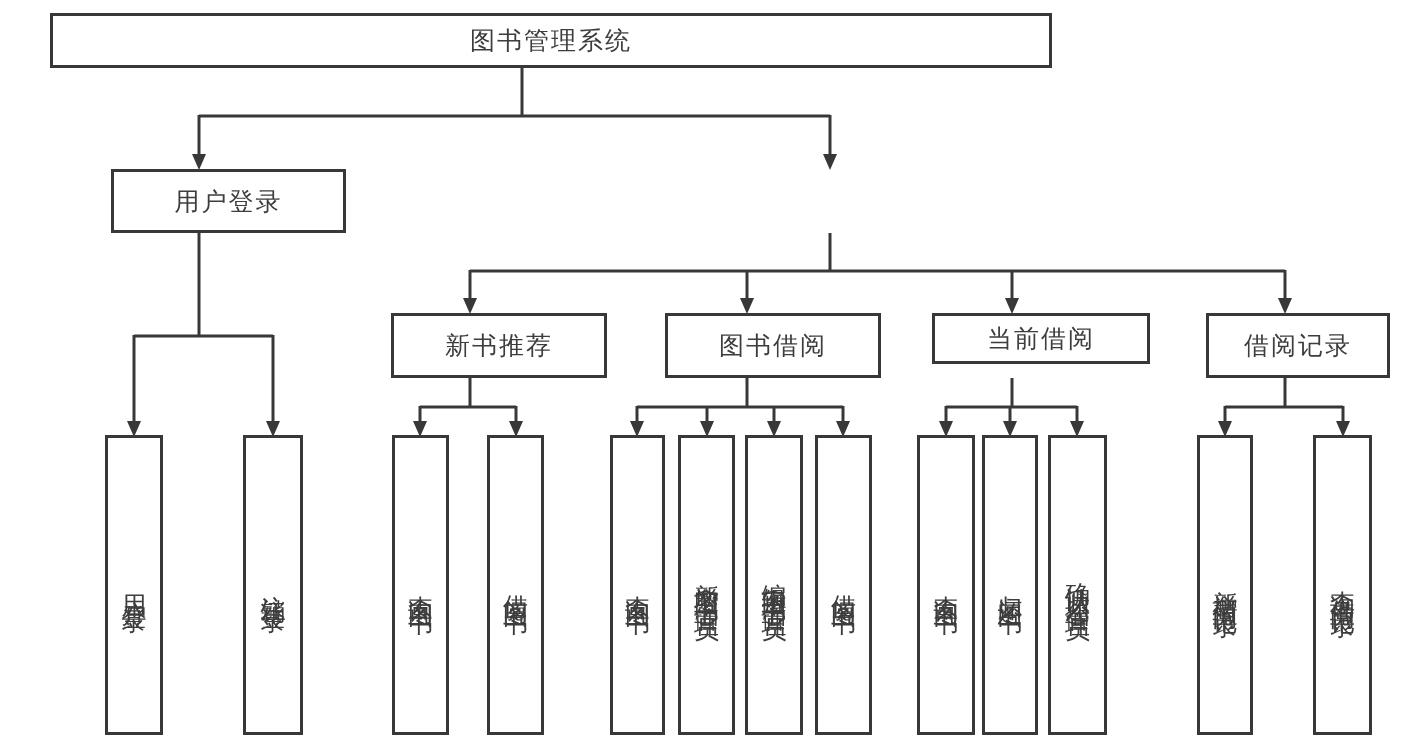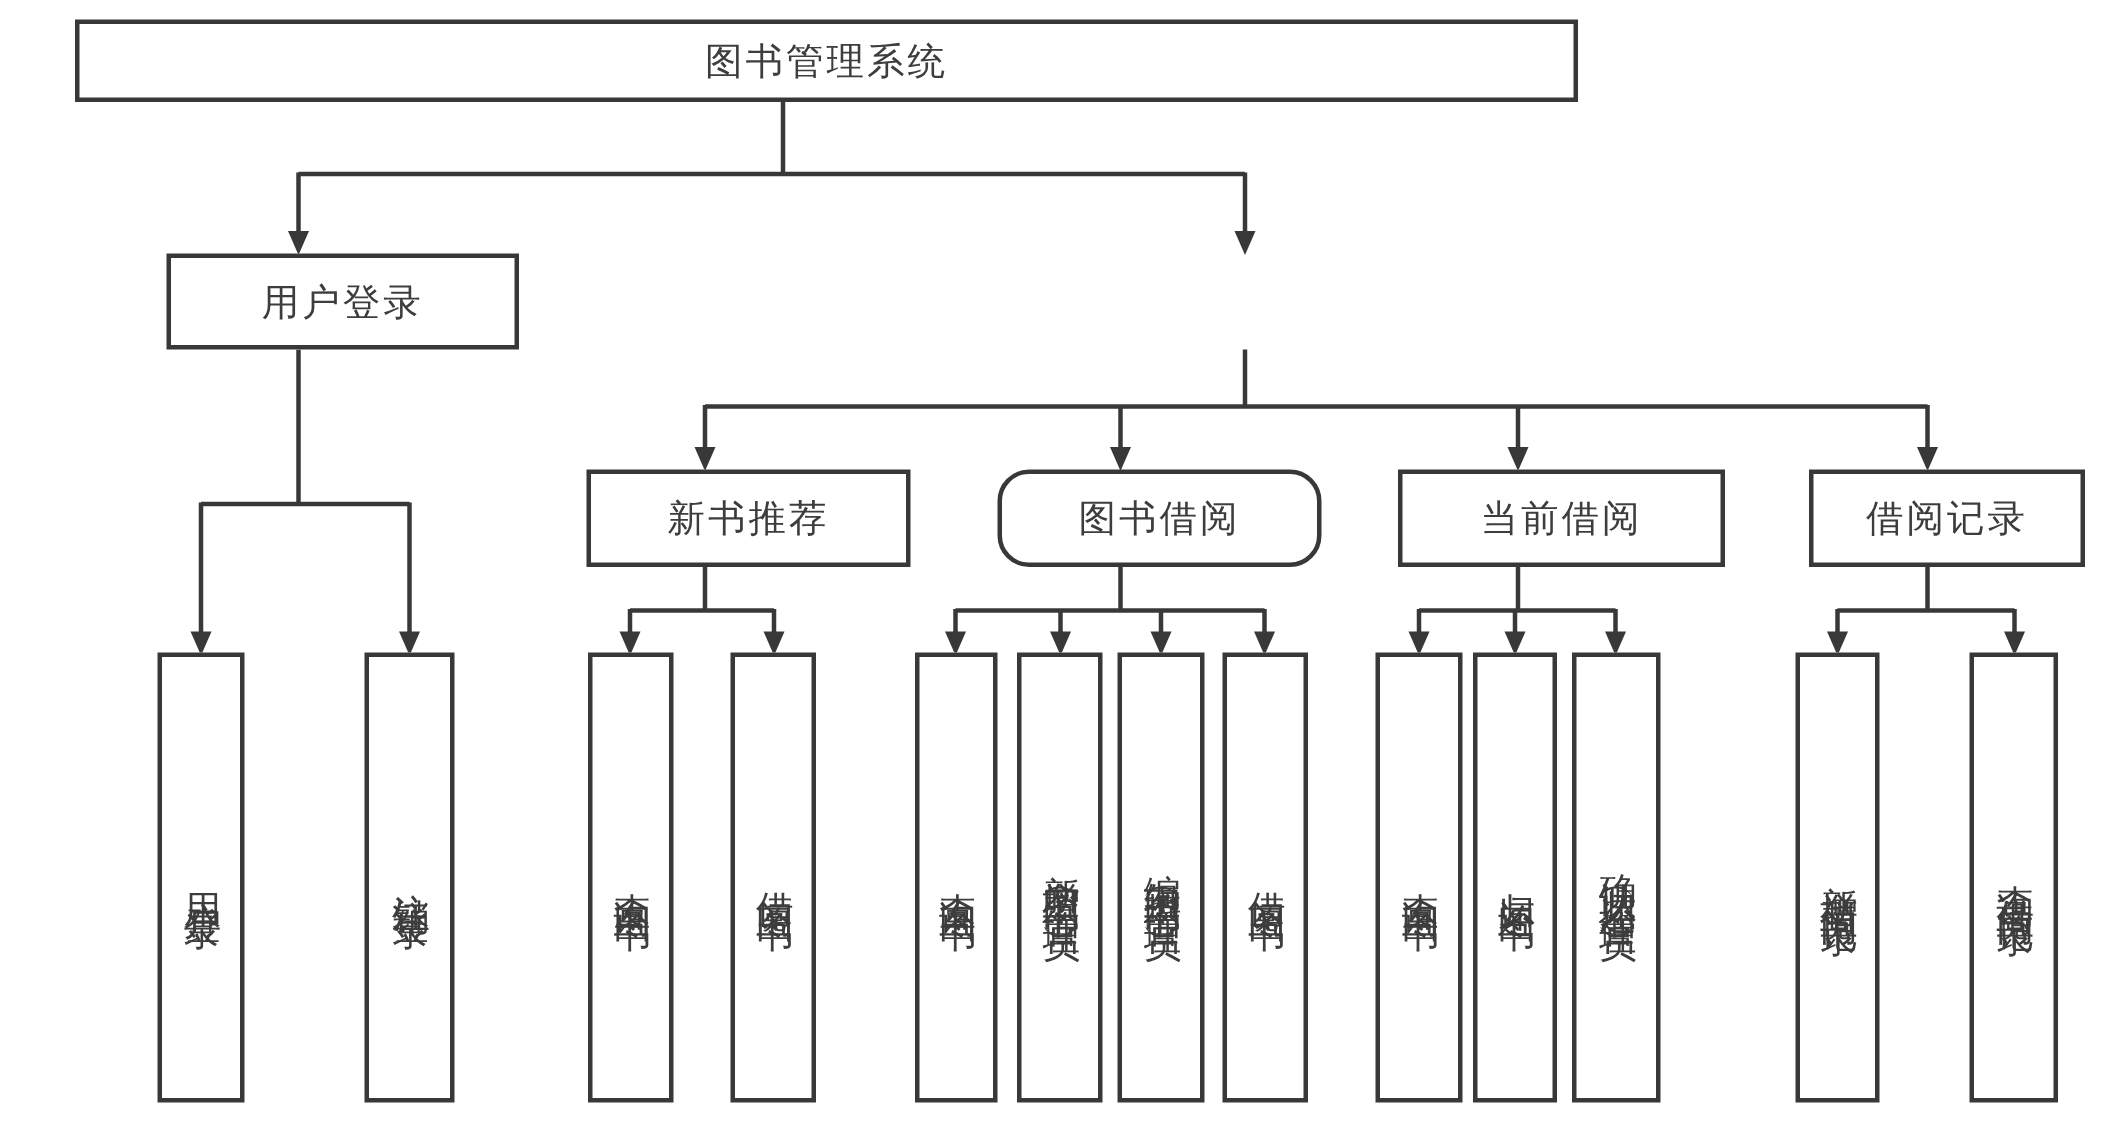--- a/index.html
+++ b/index.html
@@ -43,22 +43,22 @@
     letter-spacing:5px;
     line-height:1;
   }
   
   .n-root   {left:21px;  top:13px;  width:1002px; height:55px;}
   
   .n-login  {left:82px;  top:169px; width:235px;  height:64px;}
   .n-mgmt   {left:712px; top:169px; width:233px;  height:64px;}
   
   .n-newrec {left:362px; top:313px; width:216px;  height:65px;}
-  .n-borrow {left:636px; top:313px; width:216px;  height:65px;border-radius:21px;}
-  .n-current{left:903px; top:313px; width:218px;  height:65px;}
+  .n-borrow {left:636px; top:313px; width:216px;  height:65px;}
+  .n-current{left:903px; top:313px; width:218px;  height:51px;}
   .n-record {left:1177px;top:313px; width:184px;  height:65px;}
   
   .leaf{top:435px;height:300px;}
   .l1 {left:105px; width:58px;}
   .l2 {left:243px; width:60px;}
   .l3 {left:392px; width:57px;}
   .l4 {left:487px; width:57px;}
   .l5 {left:610px; width:55px;}
   .l6 {left:678px; width:57px;}
   .l7 {left:745px; width:58px;}

